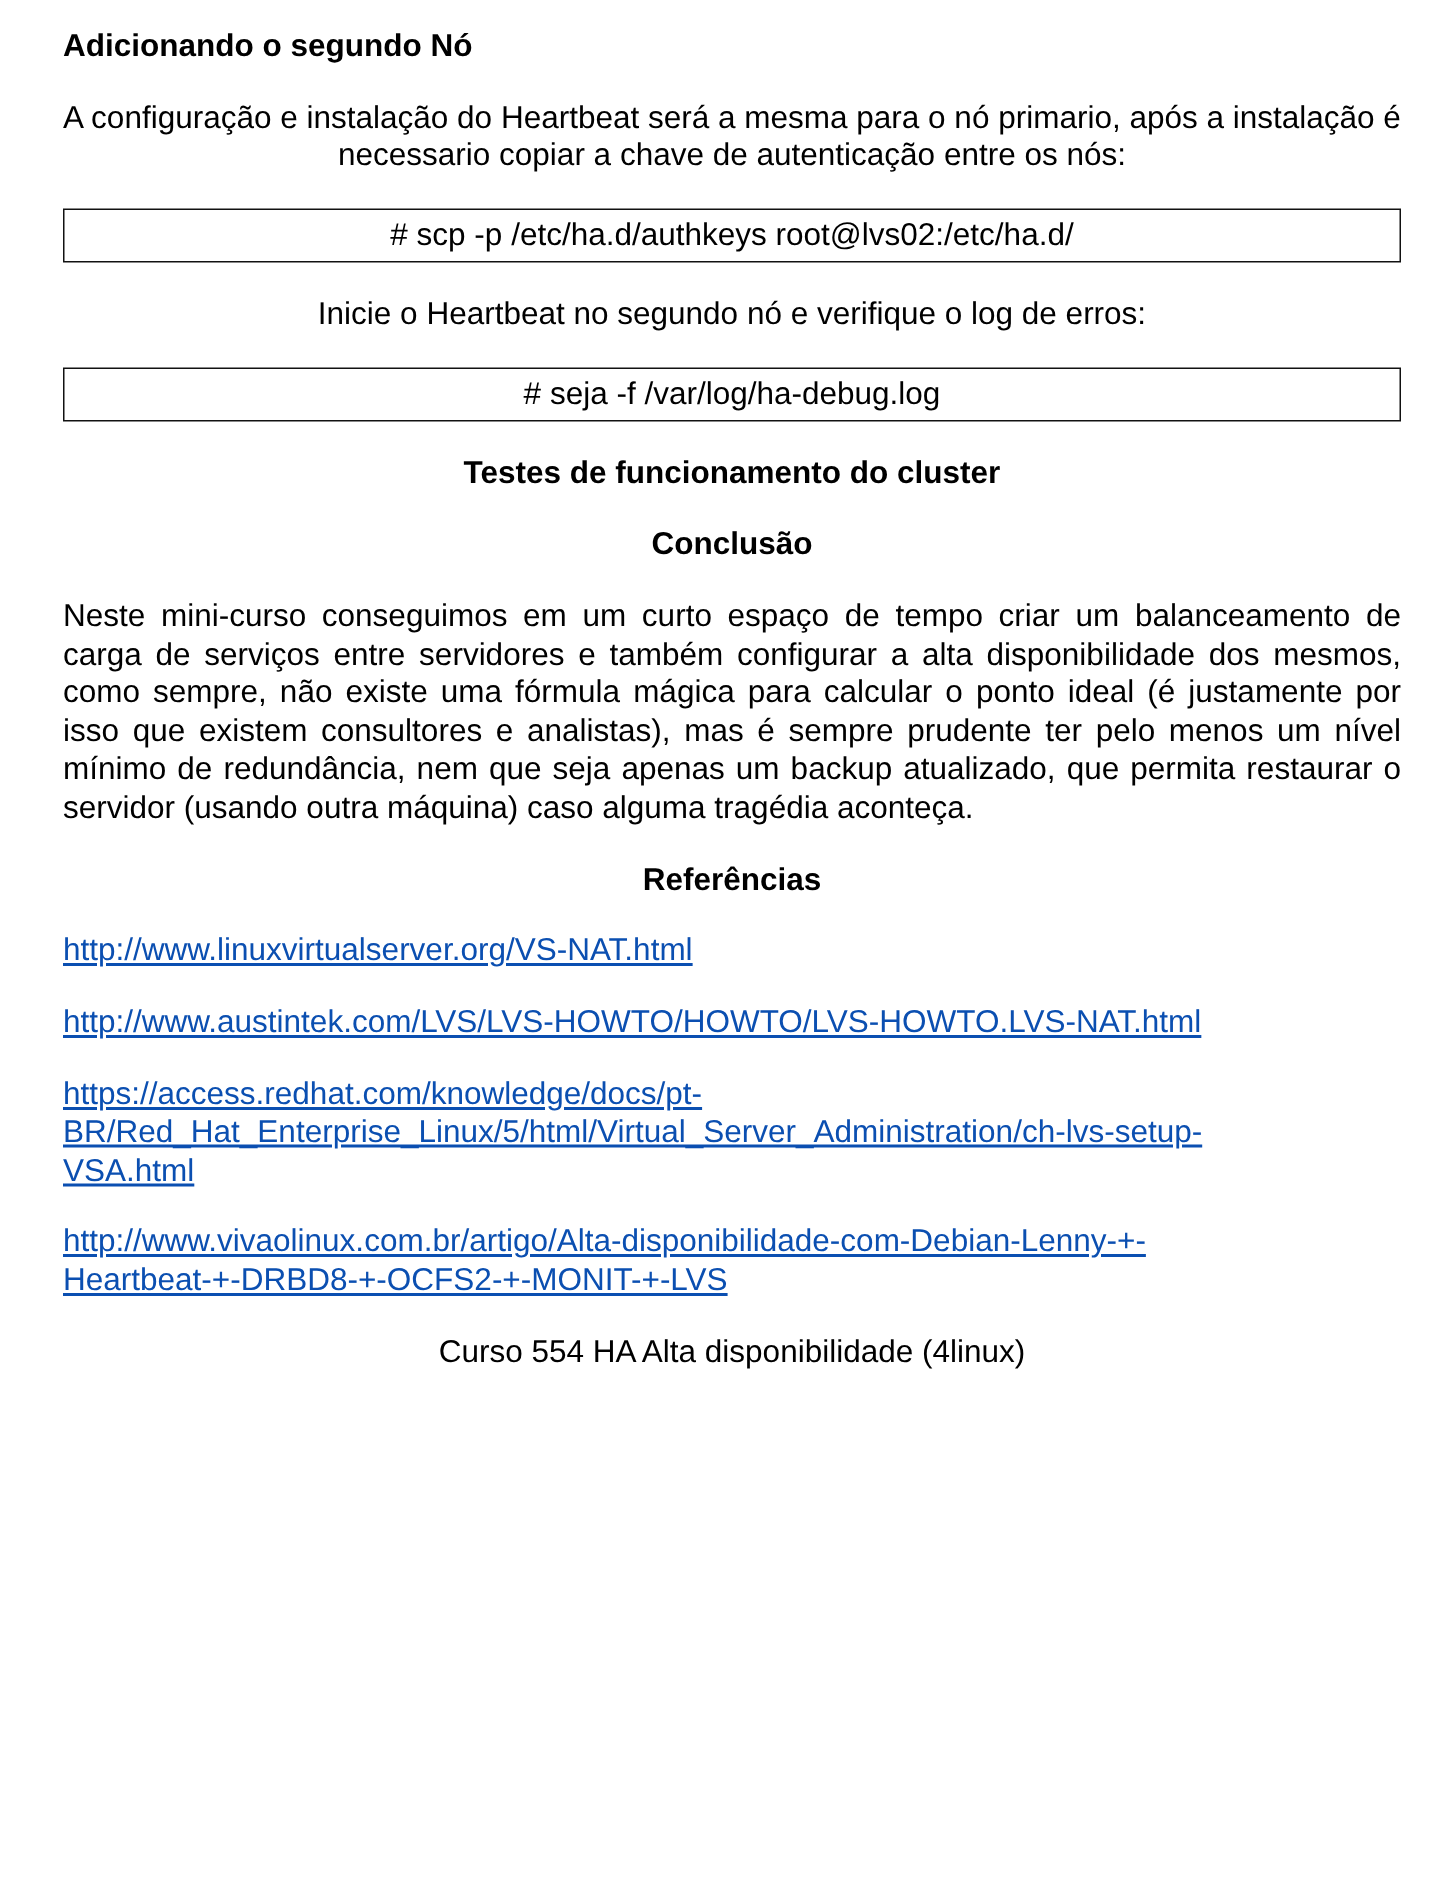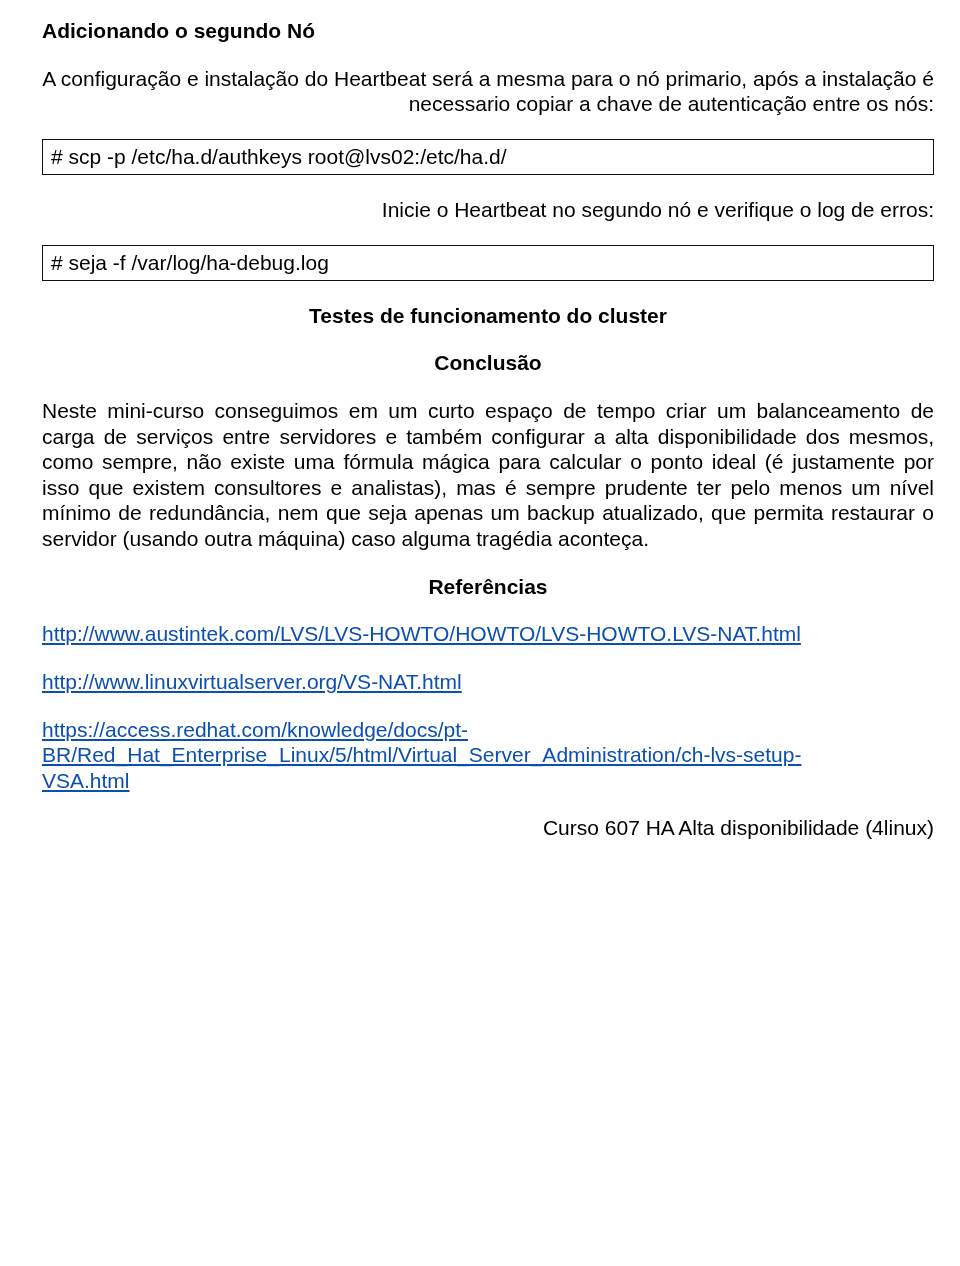--- a/index.html
+++ b/index.html
@@ -17,32 +17,33 @@
     color: #000000;
     font-size: 21px;
     line-height: 1.22;
   }
   .h-bold {
     font-weight: 700;
     margin: 0 0 22px 0;
   }
   .para {
     margin: 0 0 22px 0;
-    text-align: right;
+    text-align: center;
   }
   .para-justify {
     margin: 0 0 22px 0;
     text-align: justify;
   }
   .code-box {
     border: 1px solid #111;
     padding: 4px 8px 5px 8px;
     margin: 0 0 22px 0;
     font-size: 21px;
     line-height: 1.2;
+    text-align: center;
   }
   .subhead {
     font-weight: 700;
     margin: 0 0 22px 0;
     text-align: center;
   }
   a.ref-link {
     color: #0b4fb1;
     text-decoration: underline;
   }
@@ -67,29 +68,33 @@
   <p class="subhead">Testes de funcionamento do cluster</p>
 
 
   <p class="subhead">Conclusão</p>
 
   <p class="para-justify">Neste mini-curso conseguimos em um curto espaço de tempo criar um balanceamento de carga de serviços entre servidores e também configurar a alta disponibilidade dos mesmos, como sempre, não existe uma fórmula mágica para calcular o ponto ideal (é justamente por isso que existem consultores e analistas), mas é sempre prudente ter pelo menos um nível mínimo de redundância, nem que seja apenas um backup atualizado, que permita restaurar o servidor (usando outra máquina) caso alguma tragédia aconteça.</p>
 
   <p class="subhead">Referências</p>
 
   <p class="ref-block">
-    <a class="ref-link">http://www.austintek.com/LVS/LVS-HOWTO/HOWTO/LVS-HOWTO.LVS-NAT.html</a>
+    <a class="ref-link">http://www.linuxvirtualserver.org/VS-NAT.html</a>
   </p>
 
   <p class="ref-block">
-    <a class="ref-link">http://www.linuxvirtualserver.org/VS-NAT.html</a>
+    <a class="ref-link">http://www.austintek.com/LVS/LVS-HOWTO/HOWTO/LVS-HOWTO.LVS-NAT.html</a>
   </p>
 
   <p class="ref-block">
     <a class="ref-link">https://access.redhat.com/knowledge/docs/pt-</a><br>
     <a class="ref-link">BR/Red_Hat_Enterprise_Linux/5/html/Virtual_Server_Administration/ch-lvs-setup-</a><br>
     <a class="ref-link">VSA.html</a>
   </p>
 
+  <p class="ref-block">
+    <a class="ref-link">http://www.vivaolinux.com.br/artigo/Alta-disponibilidade-com-Debian-Lenny-+-</a><br>
+    <a class="ref-link">Heartbeat-+-DRBD8-+-OCFS2-+-MONIT-+-LVS</a>
+  </p>
 
-  <p class="para final-line">Curso 607 HA Alta disponibilidade (4linux)</p>
+  <p class="para final-line">Curso 554 HA Alta disponibilidade (4linux)</p>
 
 </div>
 
 </body></html>

